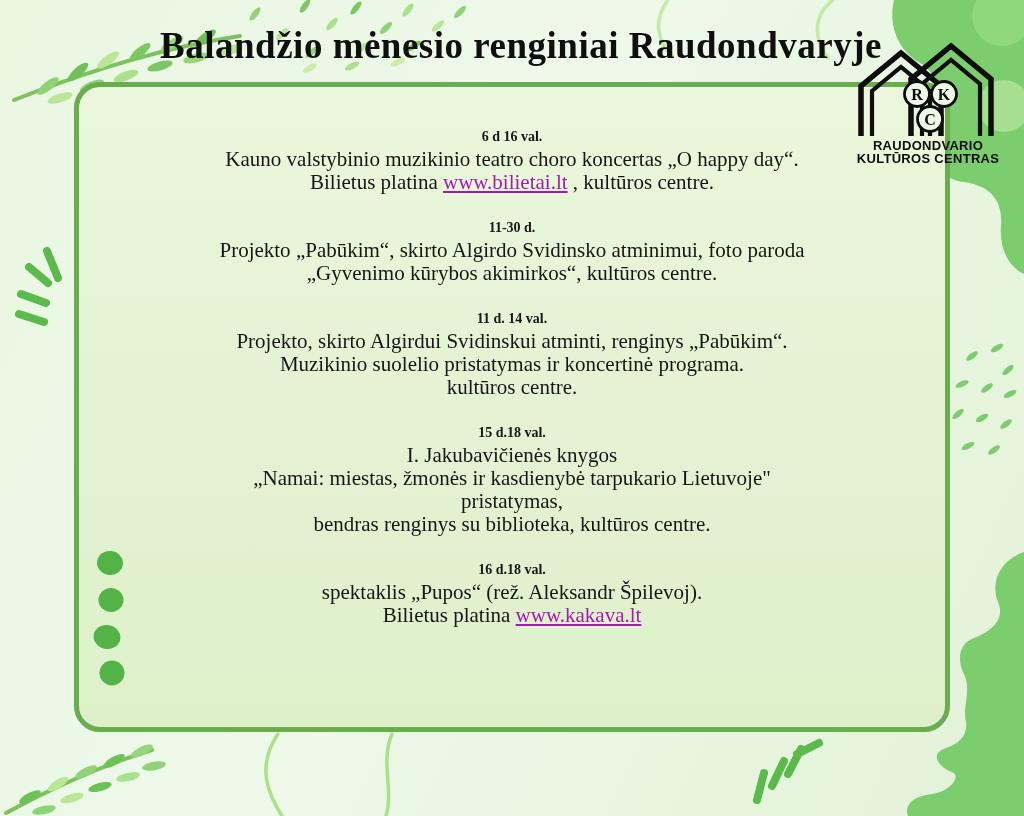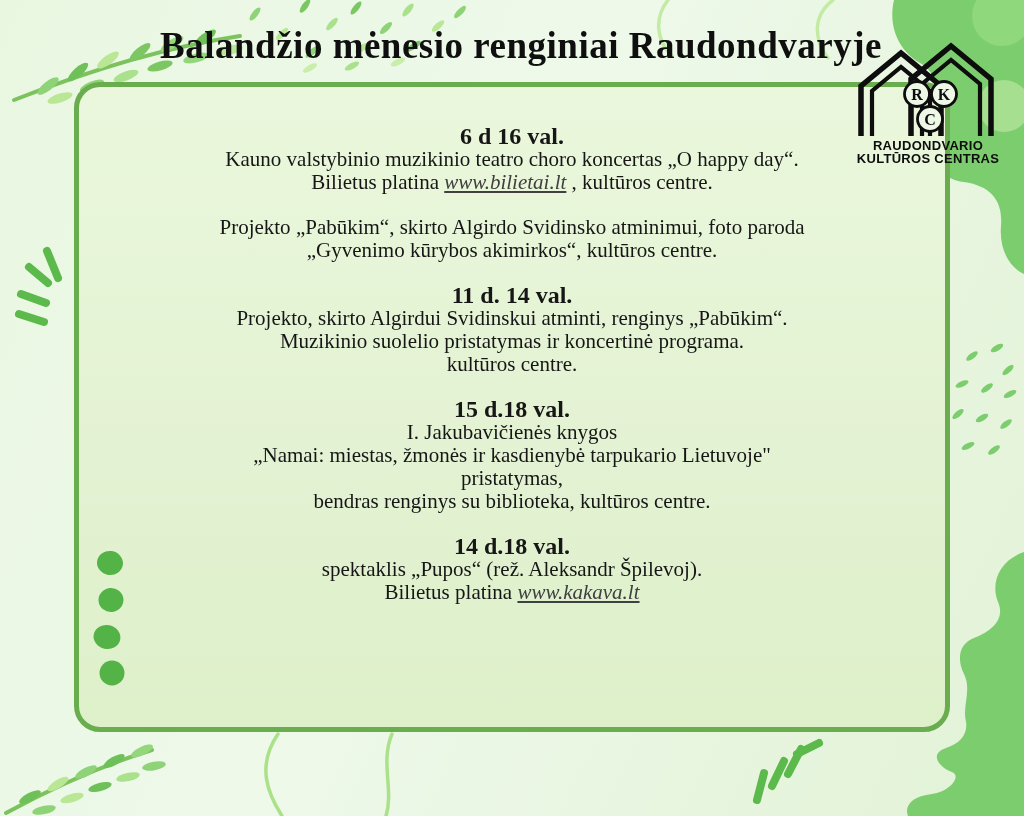--- a/index.html
+++ b/index.html
@@ -17,24 +17,24 @@
   }
   .page-title{
     position:absolute;top:24px;left:0;width:962px;text-align:center;
     font-size:37px;font-weight:bold;color:#0f0f0f;letter-spacing:.5px;z-index:2;margin-left:40px;
   }
   .events{
     position:absolute;left:84px;top:125px;width:856px;text-align:center;
     color:#161616;z-index:2;
   }
   .event{margin-bottom:22px;}
-  .event-date{font-weight:bold;font-size:24px;line-height:23px;}
+  .event-date{font-weight:bold;font-size:14px;line-height:23px;}
   .event-line{font-size:21px;line-height:23px;}
   .event-line b{font-weight:normal;}
-  a.link{color:#404040;text-decoration:underline;cursor:pointer;font-style:italic;}
+  a.link{color:#a21caf;text-decoration:underline;cursor:pointer;}
   .dots-decor{position:absolute;left:90px;top:545px;z-index:2;}
   .logo{position:absolute;left:853px;top:38px;z-index:3;}
   .logo text.letters{font-family:"Liberation Serif",serif;font-weight:bold;font-size:16px;fill:#0d0d0d;}
   .logo text.name{font-family:"Liberation Sans",sans-serif;font-weight:bold;font-size:13px;fill:#0d0d0d;letter-spacing:.3px;}
 </style>
 </head>
 <body>
 
 <svg class="bg-decor" width="1024" height="816" viewBox="0 0 1024 816">
 
@@ -146,38 +146,39 @@
 
 <div class="page-title">Balandžio mėnesio renginiai Raudondvaryje</div>
 
 <div class="events">
     <div class="event">
       <div class="event-date">6 d 16 val.</div>
       <div class="event-line"><span>Kauno valstybinio muzikinio teatro choro koncertas </span><b>„O happy day“</b><span>.</span></div>
       <div class="event-line"><span>Bilietus platina </span><a class="link" href="#">www.bilietai.lt</a><span> , kultūros centre.</span></div>
     </div>
     <div class="event">
+      <div class="event-date">11-30 d.</div>
       <div class="event-line"><span>Projekto </span><b>„Pabūkim“</b><span>, skirto </span><b>Algirdo Svidinsko</b><span> atminimui, foto paroda</span></div>
       <div class="event-line"><b>„Gyvenimo kūrybos akimirkos“</b><span>, kultūros centre.</span></div>
     </div>
     <div class="event">
       <div class="event-date">11 d. 14 val.</div>
       <div class="event-line"><span>Projekto, skirto Algirdui Svidinskui atminti, renginys </span><b>„Pabūkim“</b><span>.</span></div>
       <div class="event-line"><span>Muzikinio suolelio pristatymas ir koncertinė programa.</span></div>
       <div class="event-line"><span>kultūros centre.</span></div>
     </div>
     <div class="event">
       <div class="event-date">15 d.18 val.</div>
       <div class="event-line"><span>I. Jakubavičienės knygos</span></div>
       <div class="event-line"><b>„Namai: miestas, žmonės ir kasdienybė tarpukario Lietuvoje"</b></div>
       <div class="event-line"><span>pristatymas,</span></div>
       <div class="event-line"><span>bendras renginys su biblioteka, kultūros centre.</span></div>
     </div>
     <div class="event">
-      <div class="event-date">14 d.18 val.</div>
+      <div class="event-date">16 d.18 val.</div>
       <div class="event-line"><span>spektaklis </span><b>„Pupos“</b><span> (rež. Aleksandr Špilevoj).</span></div>
       <div class="event-line"><span>Bilietus platina </span><a class="link" href="#">www.kakava.lt</a></div>
     </div>
   </div>
 
 <svg class="logo" width="150" height="126" viewBox="0 0 150 126">
   <g stroke="#0d0d0d" fill="none" stroke-linejoin="miter">
     <path d="M8,98 L8,48 L48,15 L88,48 L88,98" stroke-width="5.5"></path>
     <path d="M19,98 L19,53 L48,29 L77,53 L77,98" stroke-width="4.2"></path>
     <path d="M58,98 L58,41 L98,8 L138,41 L138,98" stroke-width="5.5"></path>

